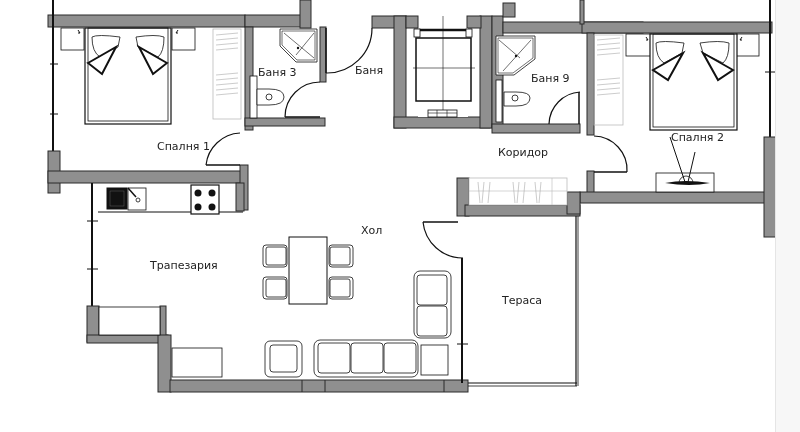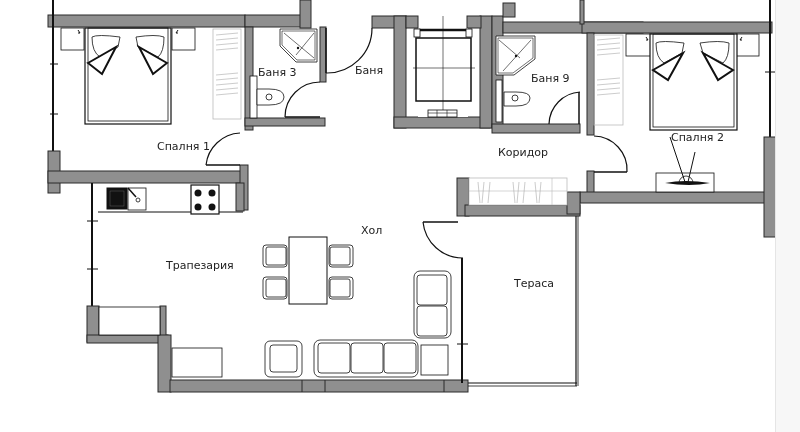--- a/index.html
+++ b/index.html
@@ -274,17 +274,17 @@
 
 </svg>
 
   <span class="room-label" style="left:157px;top:140px;">Спалня 1</span>
   <span class="room-label" style="left:258px;top:66px;">Баня 3</span>
   <span class="room-label" style="left:355px;top:64px;">Баня</span>
   <span class="room-label" style="left:531px;top:72px;">Баня 9</span>
   <span class="room-label" style="left:498px;top:146px;">Коридор</span>
   <span class="room-label" style="left:624px;top:131px;margin-left:47px;">Спалня 2</span>
   <span class="room-label" style="left:361px;top:224px;">Хол</span>
-  <span class="room-label" style="left:166px;top:259px;">Трапезария</span>
-  <span class="room-label" style="left:502px;top:277px;margin-left:12px;">Тераса</span>
+  <span class="room-label" style="left:150px;top:259px;">Трапезария</span>
+  <span class="room-label" style="left:502px;top:294px;">Тераса</span>
 </div>
 
 <div class="right-strip"></div>
 
 </body></html>

